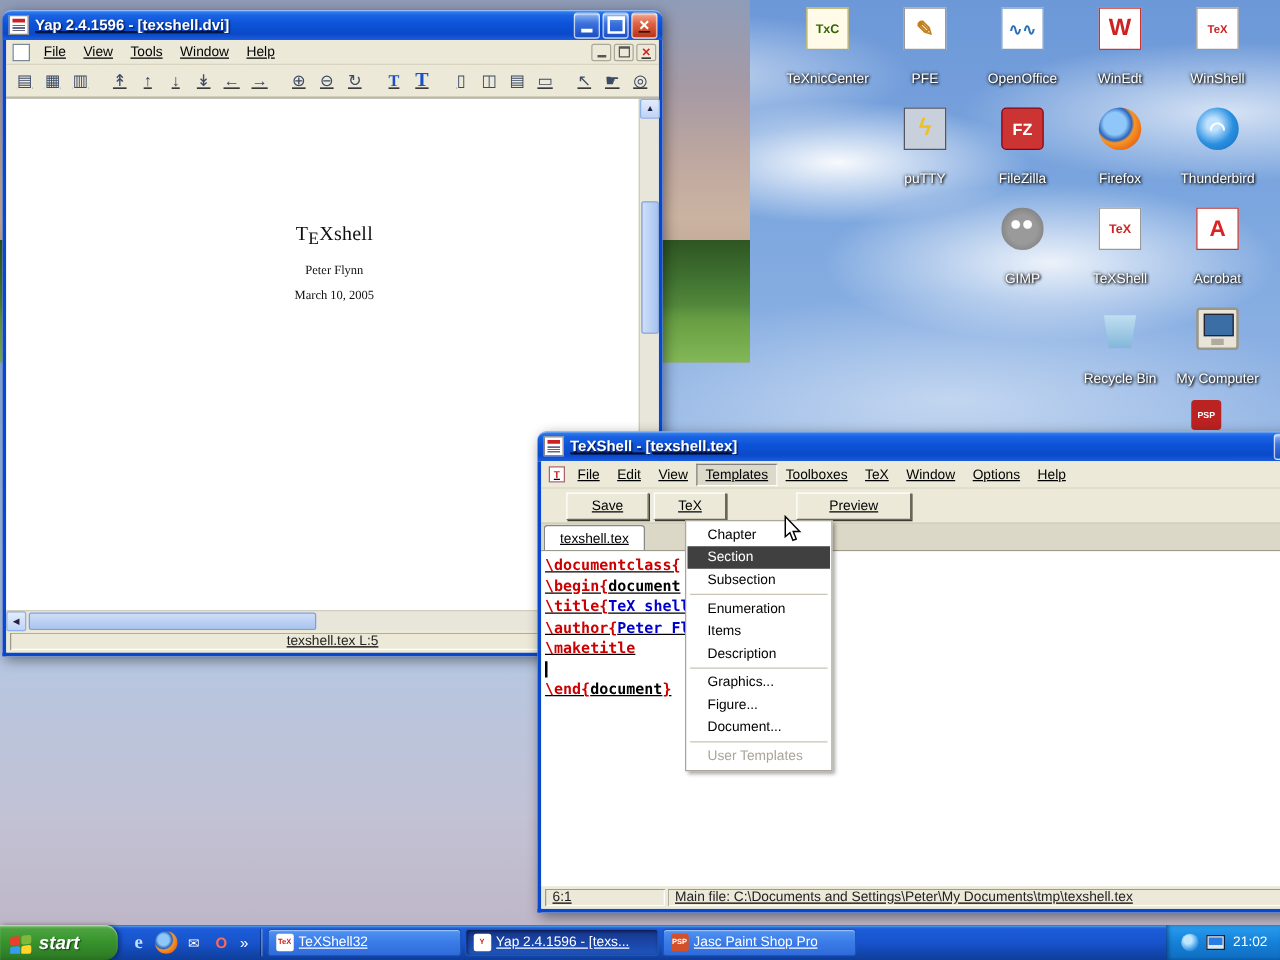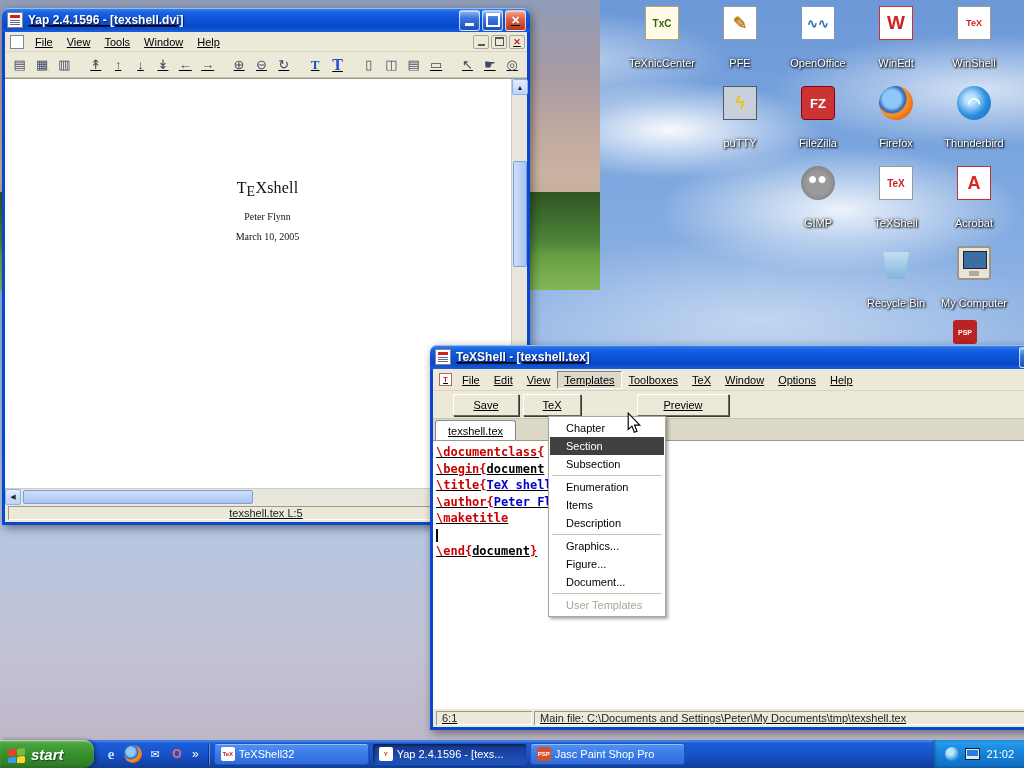--- a/index.html
+++ b/index.html
@@ -169,21 +169,21 @@
   .tasks { display:flex; gap:3px; padding:0 4px; }
   .taskbtn { width:155px; height:22px; border-radius:3px; display:flex; align-items:center; gap:4px; padding:0 6px;
     background:linear-gradient(180deg,#5193f2,#3a7be8 50%,#2f6bd8); border:1px solid #1f55b8;
     color:#fff; font-size:11px; white-space:nowrap; overflow:hidden;
     box-shadow:inset 0 1px 0 rgba(255,255,255,.4); }
   .taskbtn.pressed { background:linear-gradient(180deg,#16368c,#1b49ac 60%,#1f55bc);
     box-shadow:inset 1px 1px 3px rgba(0,0,10,.6); }
   .task-ic { flex:0 0 14px; height:14px; background:#fff; border-radius:2px; color:#c22; font-size:6px; font-weight:bold;
     display:flex; align-items:center; justify-content:center; }
   .task-ic.psp { background:#d4502a; color:#fff; }
-  .task-label { overflow:hidden; text-overflow:ellipsis; }
+  .task-label { overflow:hidden; text-overflow:ellipsis;text-decoration:underline; }
   .tray { margin-left:auto; height:28px; display:flex; align-items:center; gap:6px; padding:0 10px 0 12px;
     background:linear-gradient(180deg,#2a9ef0 0%,#1581d8 50%,#0f6cc0 100%);
     box-shadow:inset 2px 0 3px rgba(0,0,40,.35); }
   .tray-ic1 { width:14px; height:14px; border-radius:50%;
     background:radial-gradient(circle at 38% 35%, #bfe8ff 0 25%, #2a8fe0 70%, #1566b8 100%); }
   .tray-ic2 { width:15px; height:12px; background:#dce8f8; border:1px solid #123; position:relative; }
   .tray-ic2::before { content:""; position:absolute; left:1px; top:1px; right:1px; bottom:3px; background:#2a7de0; }
   .clock { color:#fff; font-size:11px; }
   
   .cursor { position:absolute; left:626px; top:412px; z-index:60; }

